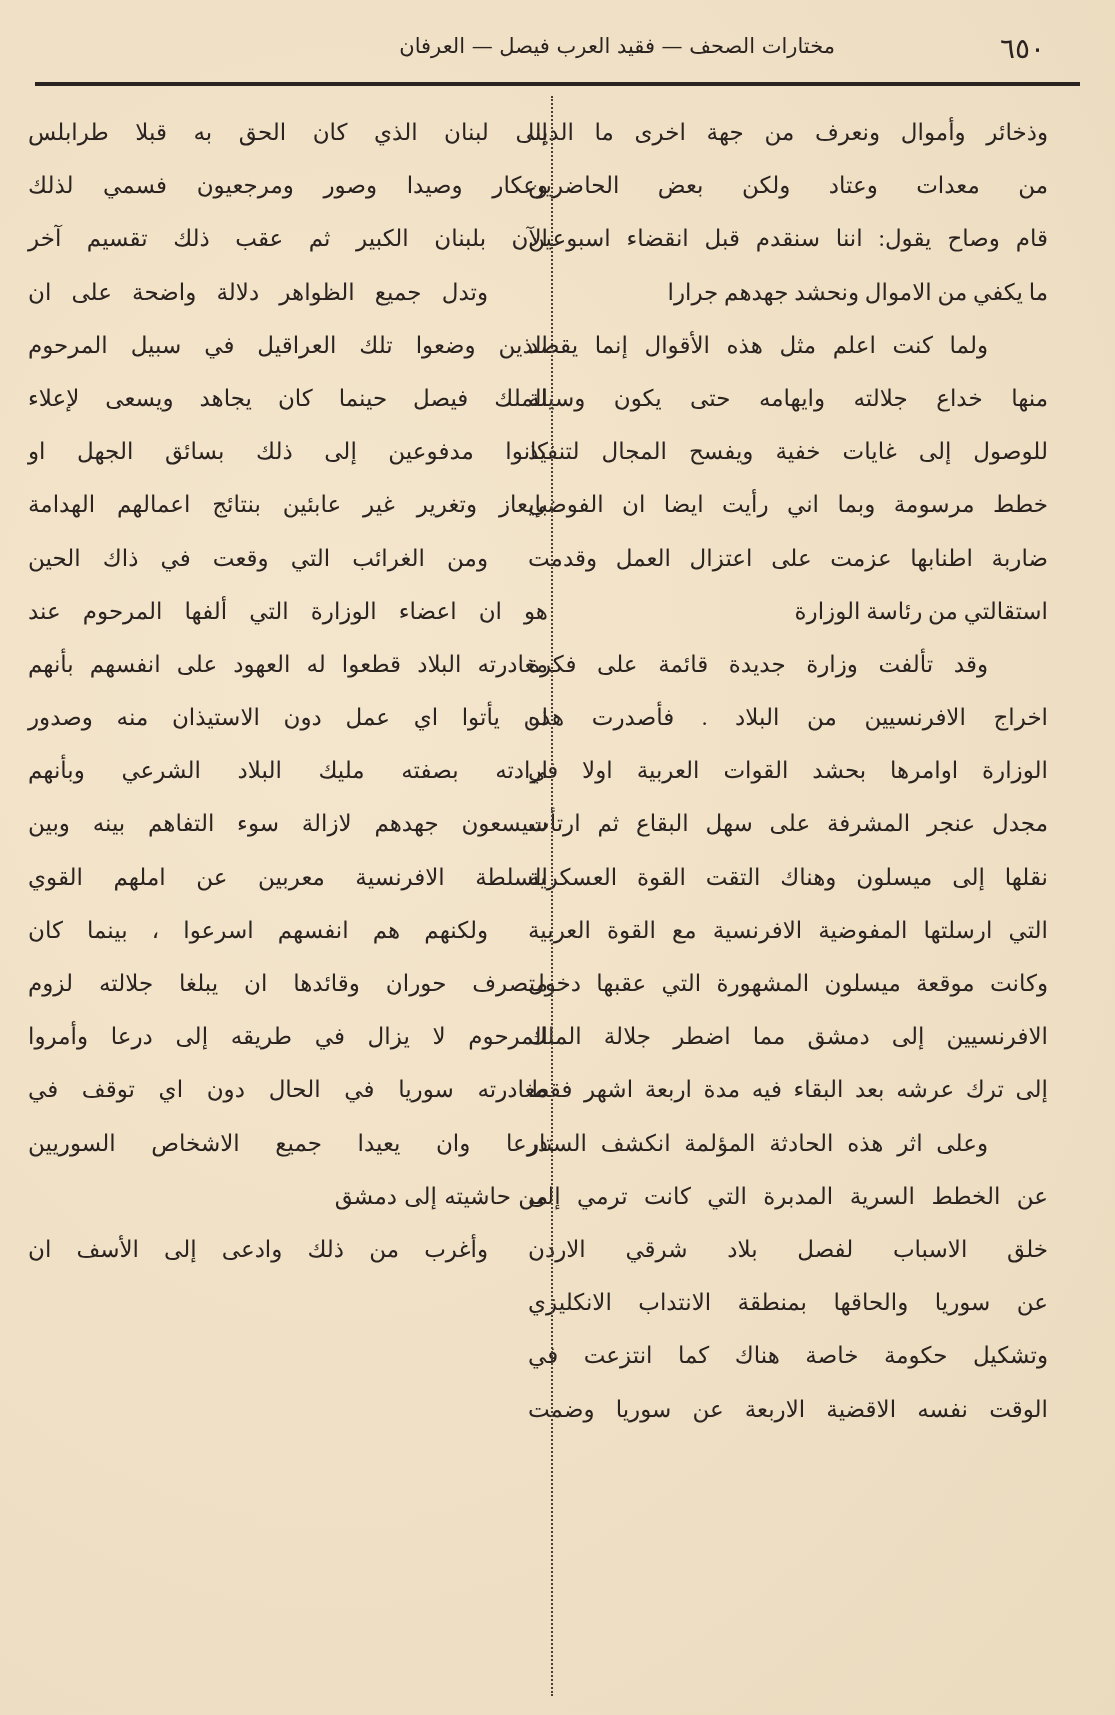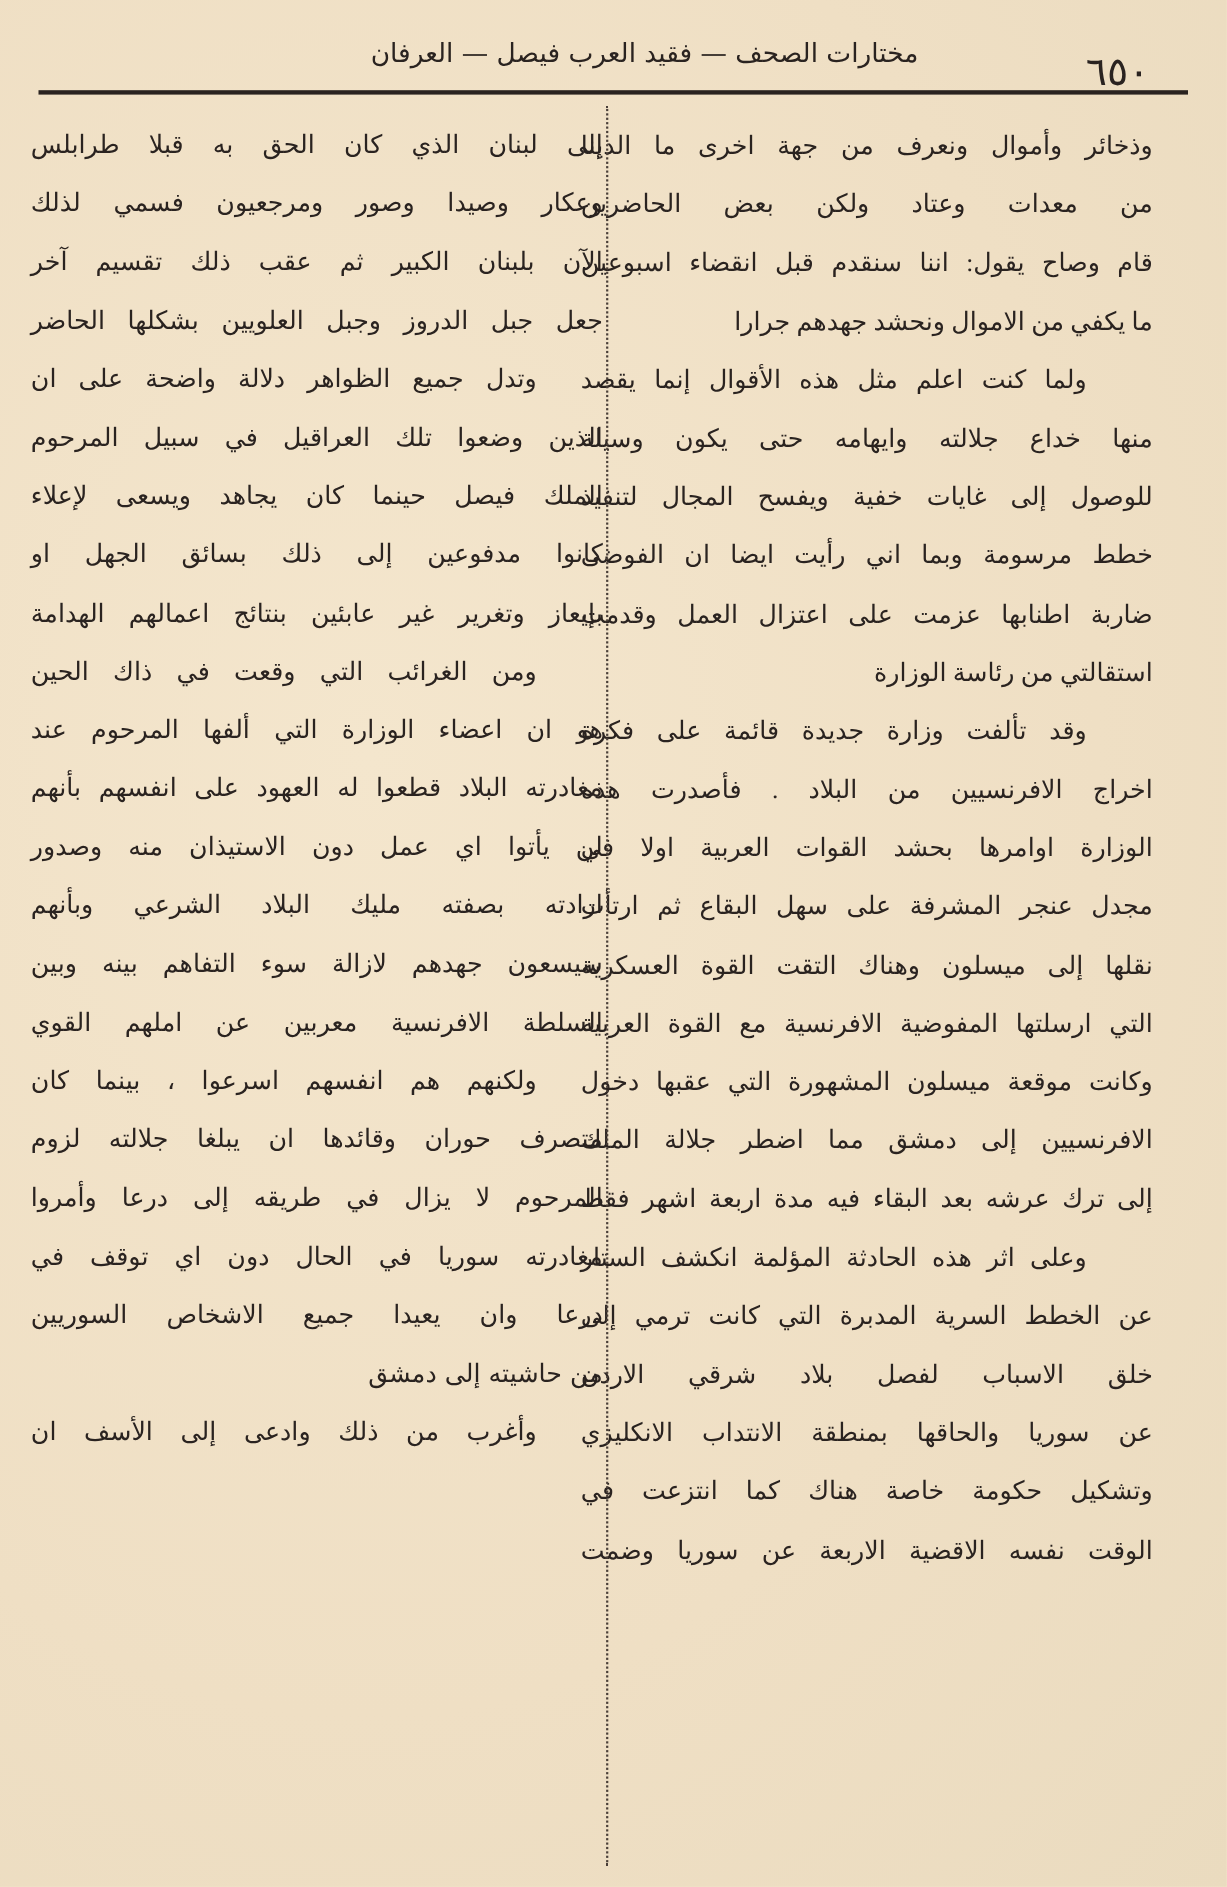--- a/index.html
+++ b/index.html
@@ -9,26 +9,26 @@
       background-image: radial-gradient(ellipse at 30% 40%, #f4e6cd 0%, #efdfc4 60%, #eadbbf 100%);
       font-family: "DejaVu Serif", serif;
       color: #2a2320;
       position: relative; overflow: hidden;
     }
     .header {
       position: absolute; left: 30px; right: 30px; top: 28px; height: 50px;
       direction: rtl;
     }
     .page-number {
-      position: absolute; right: 40px; top: 16px;
-      font-size: 36px; letter-spacing: 2px; color: #2a2320;
+      position: absolute; right: 40px; top: 4px;
+      font-size: 28px; letter-spacing: 2px; color: #2a2320;
     }
     .running-title {
       position: absolute; right: 250px; top: 6px;
-      font-size: 24px; white-space: nowrap;
+      font-size: 21px; white-space: nowrap;
     }
     .rule {
       position: absolute; left: 35px; right: 35px; top: 82px; height: 4px;
       background: #2a2320;
     }
     .column {
       position: absolute; top: 106px; direction: rtl; text-align: justify;
     }
     .col-right { left: 528px; width: 520px; font-family: Liberation Serif, serif; }
     .col-left  { left: 28px;  width: 520px; }
@@ -78,21 +78,20 @@
     <div class="line">خلق الاسباب لفصل بلاد شرقي الاردن</div>
     <div class="line">عن سوريا والحاقها بمنطقة الانتداب الانكليزي</div>
     <div class="line">وتشكيل حكومة خاصة هناك كما انتزعت في</div>
     <div class="line">الوقت نفسه الاقضية الاربعة عن سوريا وضمت</div>
   </div>
 <div class="divider"></div>
 <div class="column col-left" id="col-left">
     <div class="line">إلى لبنان الذي كان الحق به قبلا طرابلس</div>
     <div class="line">وعكار وصيدا وصور ومرجعيون فسمي لذلك</div>
     <div class="line">الآن بلبنان الكبير ثم عقب ذلك تقسيم آخر</div>
-    <div class="line">جعل جبل الدروز وجبل العلويين بشكلها الحاضر</div>
     <div class="line indent">وتدل جميع الظواهر دلالة واضحة على ان</div>
     <div class="line">الذين وضعوا تلك العراقيل في سبيل المرحوم</div>
     <div class="line">الملك فيصل حينما كان يجاهد ويسعى لإعلاء</div>
     <div class="line">كانوا مدفوعين إلى ذلك بسائق الجهل او</div>
     <div class="line">بإيعاز وتغرير غير عابئين بنتائج اعمالهم الهدامة</div>
     <div class="line indent">ومن الغرائب التي وقعت في ذاك الحين</div>
     <div class="line">هو ان اعضاء الوزارة التي ألفها المرحوم عند</div>
     <div class="line">مغادرته البلاد قطعوا له العهود على انفسهم بأنهم</div>
     <div class="line">لن يأتوا اي عمل دون الاستيذان منه وصدور</div>
     <div class="line">ارادته بصفته مليك البلاد الشرعي وبأنهم</div>

